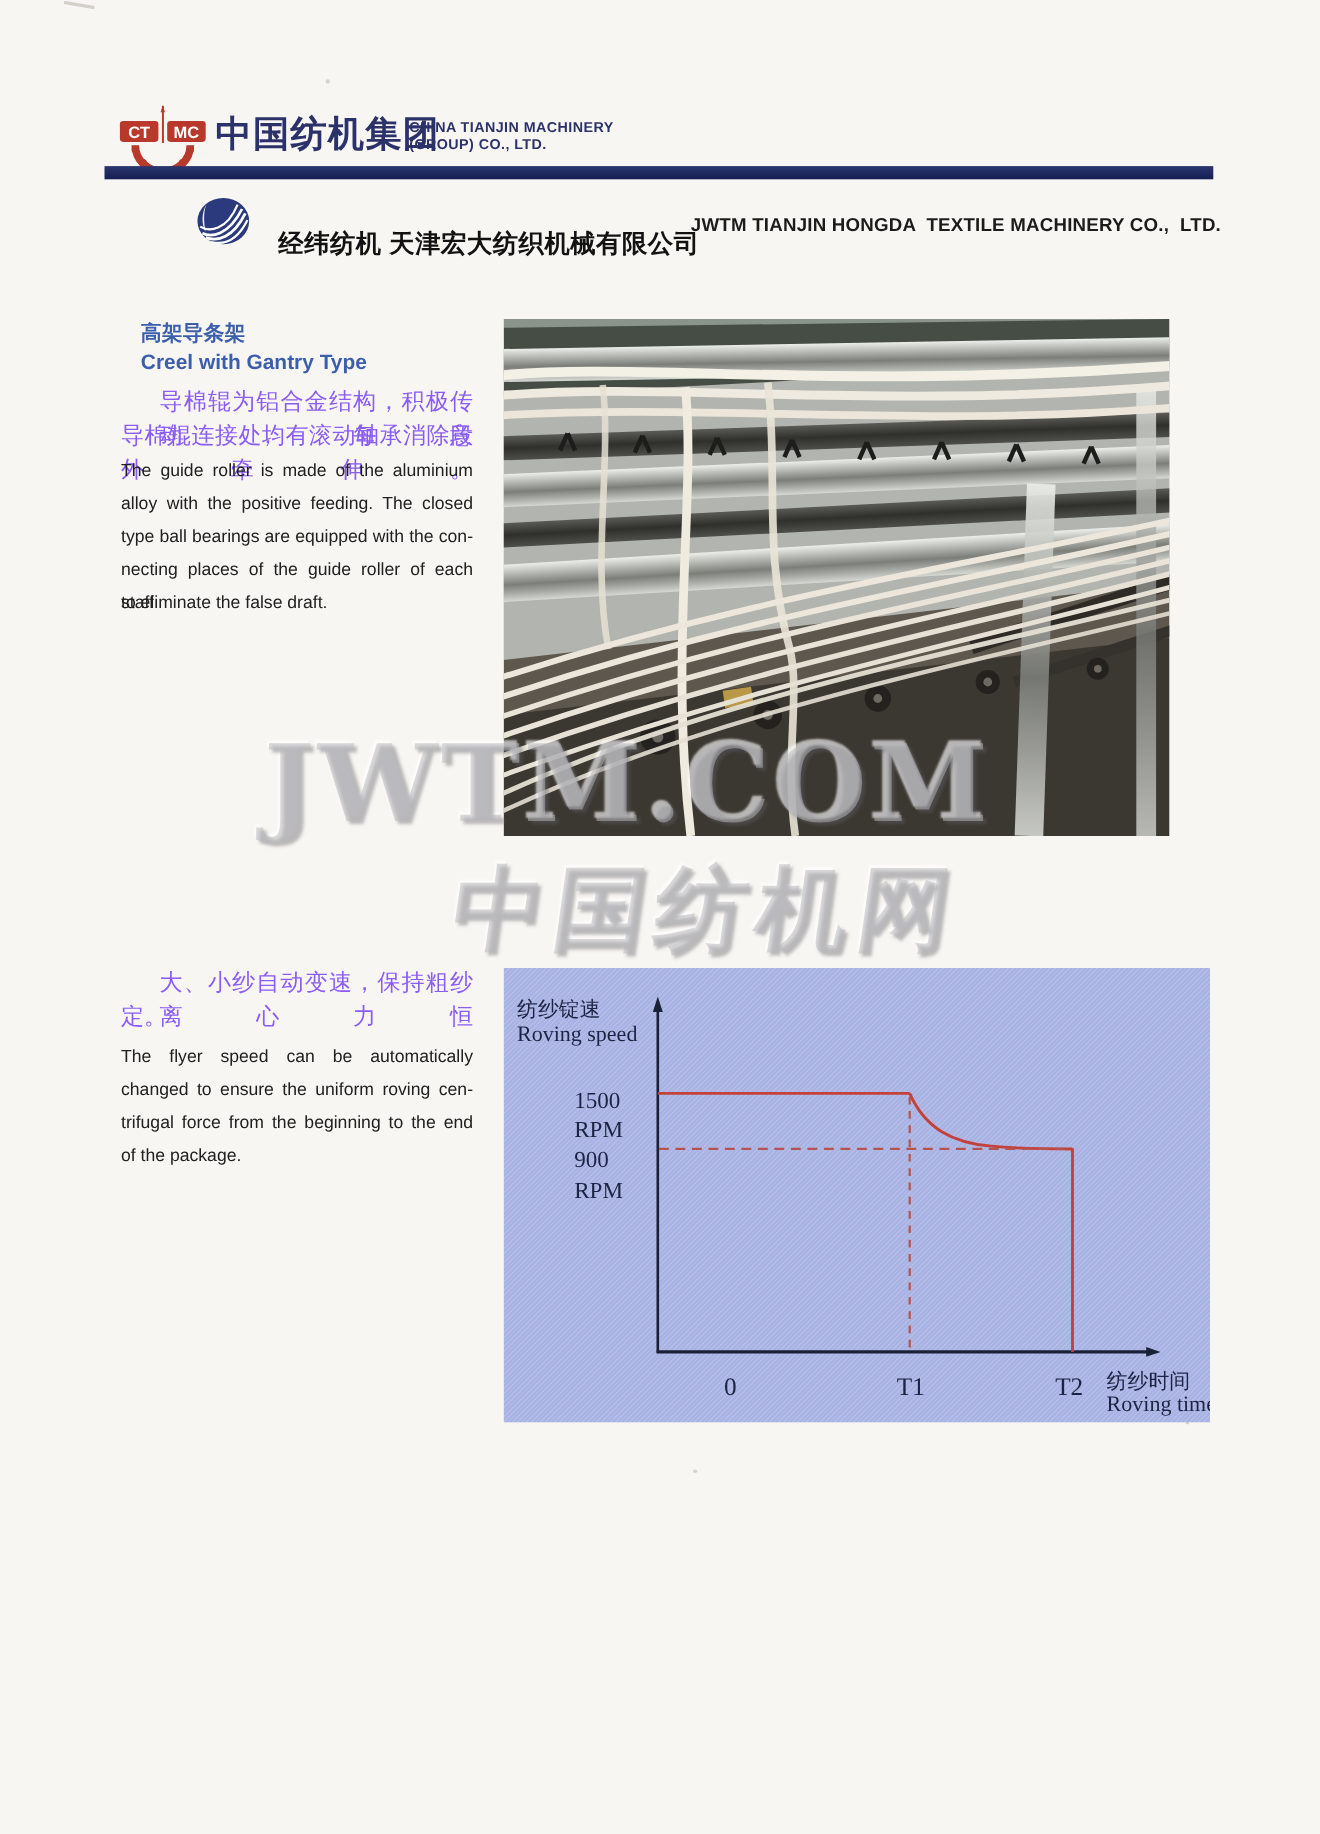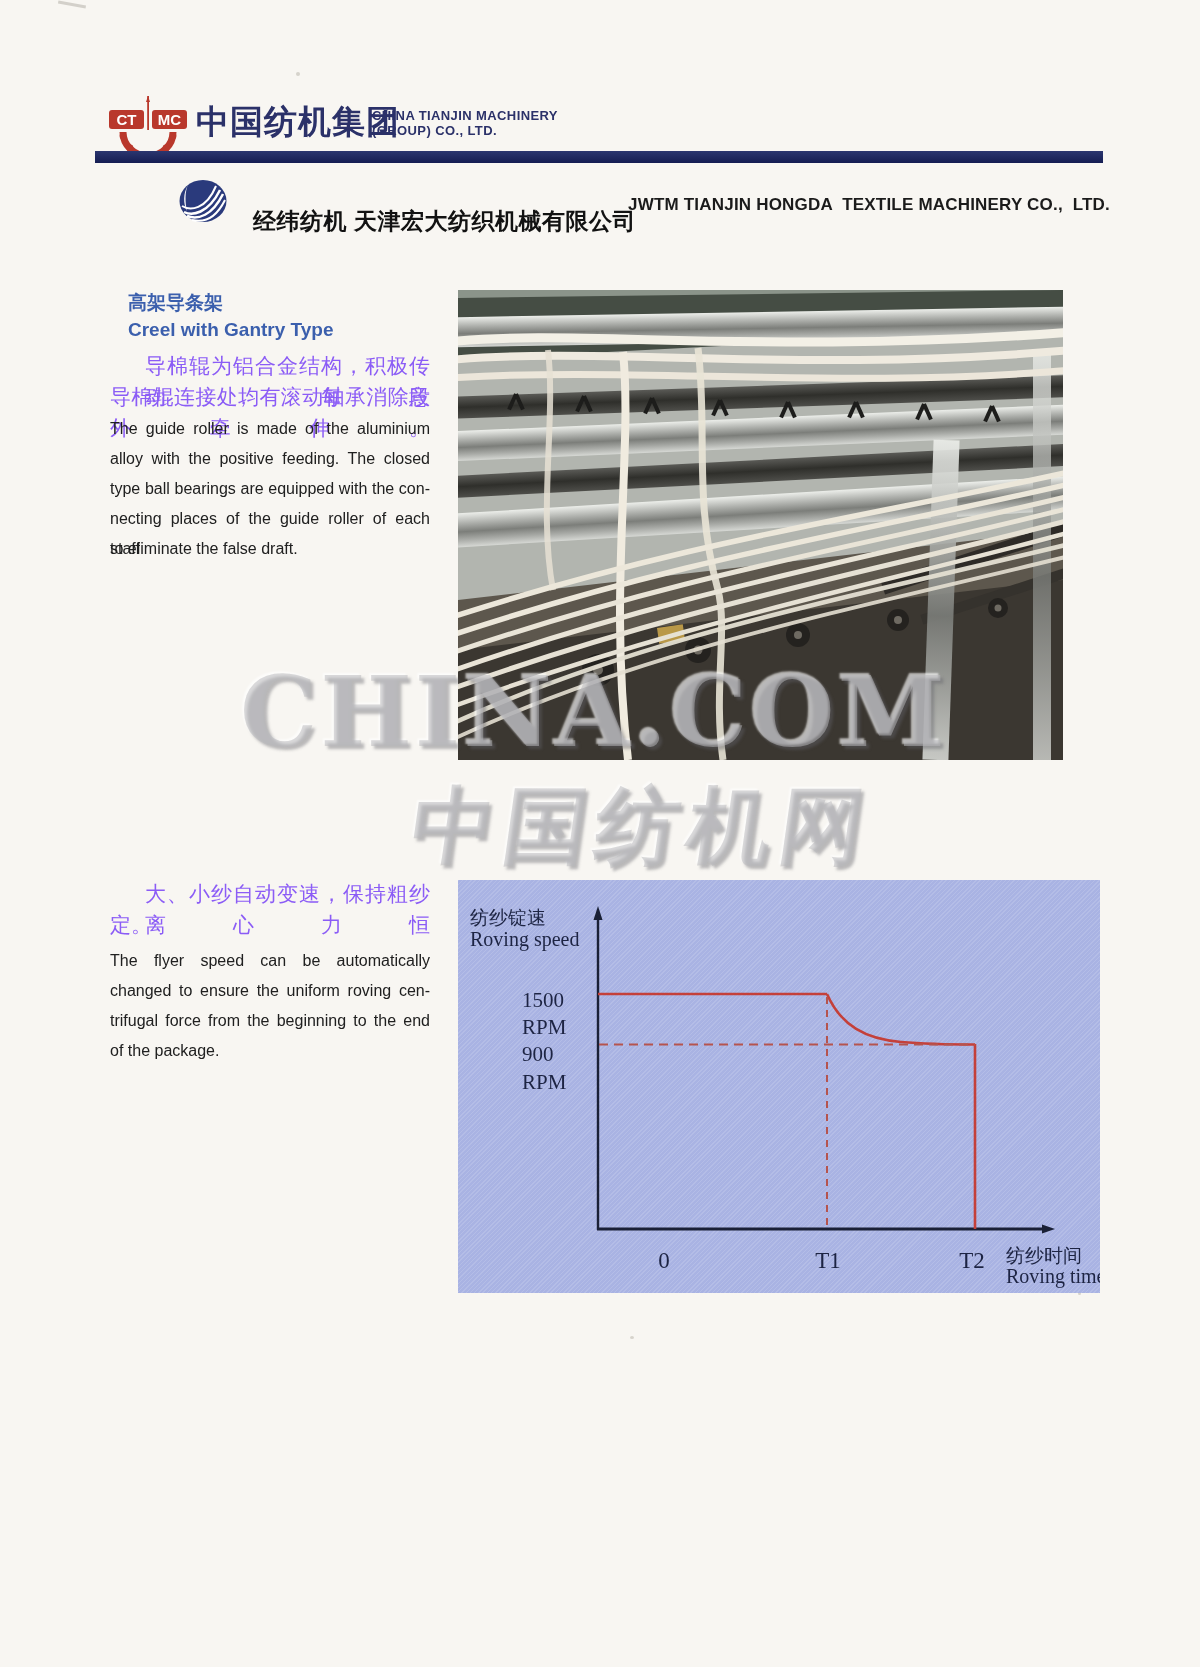--- a/index.html
+++ b/index.html
@@ -274,16 +274,16 @@
 
       <text class="chart-text" x="206" y="388" font-size="23" text-anchor="middle">0</text>
       <text class="chart-text" x="370" y="388" font-size="23" text-anchor="middle">T1</text>
       <text class="chart-text" x="514" y="388" font-size="23" text-anchor="middle">T2</text>
 
       <text class="chart-text" x="548" y="382" font-size="19">纺纱时间</text>
       <text class="chart-text" x="548" y="403" font-size="20">Roving time</text>
     </svg>
   </div>
 
-  <div class="wm wm1">CHINA.COM</div>
+  <div class="wm wm1">JWTM.COM</div>
   <div class="wm wm2">中国纺机网</div>
 
 </div>
 
 </body></html>

